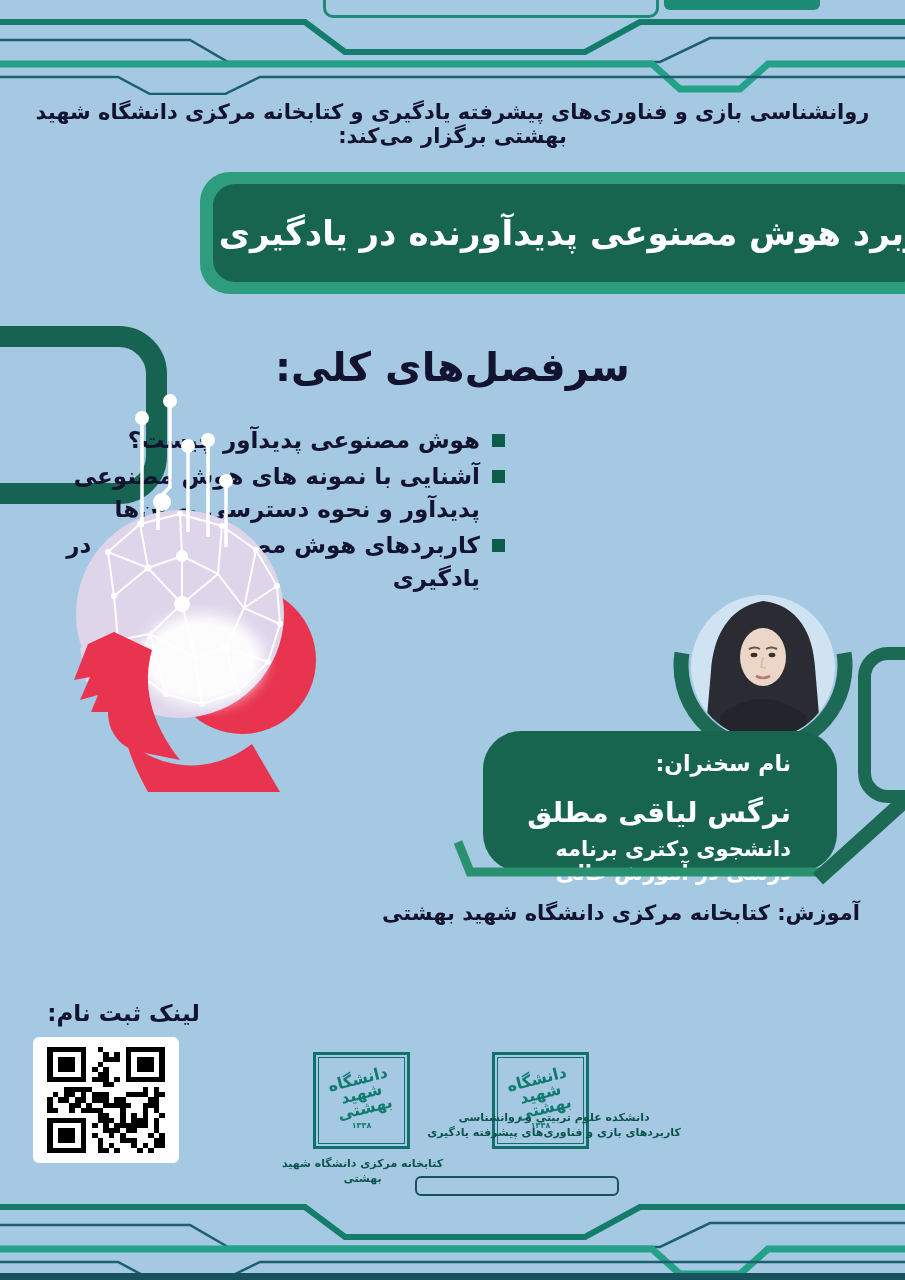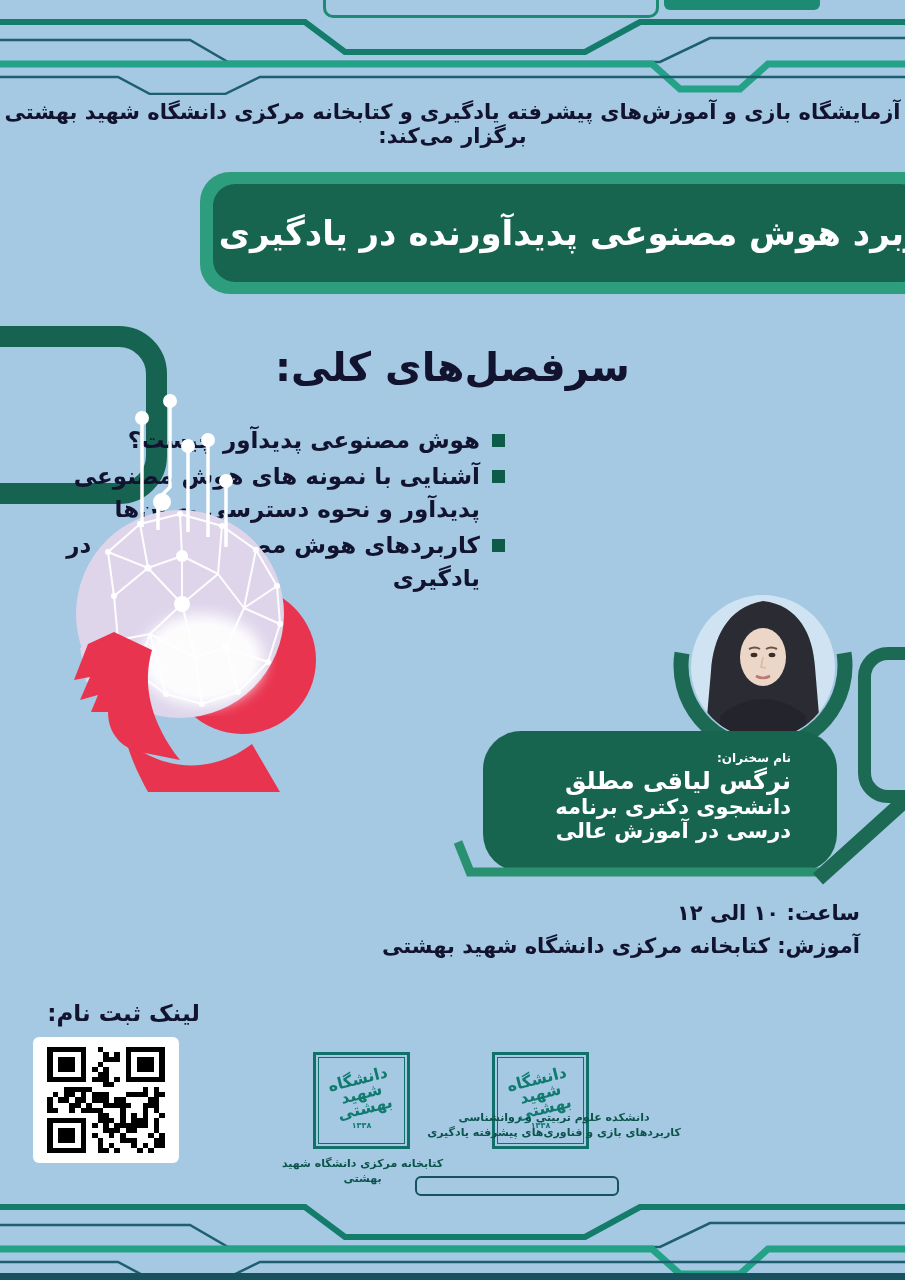--- a/index.html
+++ b/index.html
@@ -38,22 +38,22 @@
   .topic-item{display:flex;flex-direction:row;gap:12px;margin-bottom:3px;}
   .topic-bullet{flex:0 0 13px;width:13px;height:13px;background:#0d5c4a;margin-top:10px;}
   .topic-text{font-size:23px;font-weight:bold;line-height:33px;}
   
   .head-illus{top:392px;left:30px;width:310px;height:405px;}
   
   .ring-arc{top:570px;left:660px;width:206px;height:200px;}
   .portrait{top:595px;left:691px;width:144px;height:144px;border-radius:50%;overflow:hidden;}
   .speech-bubble{top:731px;left:483px;width:354px;height:141px;background:#18654f;border-radius:38px;
     color:#fff;box-sizing:border-box;padding:20px 46px 0 20px;text-align:right;}
-  .speaker-label{font-size:12px;font-weight:bold;margin-bottom:2px;}
-  .speaker-name{font-size:24px;font-weight:800;margin-bottom:0;}
+  .speaker-label{font-size:22px;font-weight:bold;margin-bottom:20px;}
+  .speaker-name{font-size:28px;font-weight:800;margin-bottom:8px;}
   .speaker-role{font-size:21px;font-weight:bold;}
   .right-rounded{top:647px;left:858px;width:120px;height:130px;
     border:13px solid #1c6a53;border-radius:30px;}
   .under-line{top:780px;left:440px;width:475px;height:130px;}
   
   .details{top:897px;left:45px;width:815px;text-align:left;direction:rtl;}
   .details{text-align:right;}
   .detail-row{font-size:21px;font-weight:bold;line-height:33px;}
   
   .reg-label{top:1000px;left:38px;width:162px;text-align:right;font-size:23px;font-weight:800;}
@@ -86,21 +86,21 @@
       <path d="M0 77 H118 L150 94 H225 L260 77 H905" fill="none" stroke="#1d5f6e" stroke-width="2.5"></path>
     </symbol>
   </svg>
 
   <svg class="deco-svg deco-top" viewBox="0 0 905 95">
     <use href="#traces"></use>
   </svg>
   <div class="tab-outline"></div>
   <div class="tab-fill"></div>
 
-  <div class="abs header-line">آزمایشگاه بازی و آموزش‌های پیشرفته یادگیری و کتابخانه مرکزی دانشگاه شهید بهشتی برگزار می‌کند:</div>
+  <div class="abs header-line">روانشناسی بازی و فناوری‌های پیشرفته یادگیری و کتابخانه مرکزی دانشگاه شهید بهشتی برگزار می‌کند:</div>
 
   <div class="abs banner-outer">
     <div class="banner-inner">
       <div class="banner-title">کاربرد هوش مصنوعی پدیدآورنده در یادگیری</div>
     </div>
   </div>
 
   <div class="abs left-bracket"></div>
 
   <div class="abs topics-heading">سرفصل‌های کلی:</div>
@@ -209,24 +209,20 @@
   </div>
 
   <div class="abs right-rounded"></div>
 
   <svg class="abs under-line" viewBox="0 0 475 130">
     <path d="M18 62 L30 92 L382 92 L468 14" fill="none" stroke="#2a9170" stroke-width="9"></path>
     <path d="M378 99 L472 14" fill="none" stroke="#1c6a53" stroke-width="15"></path>
   </svg>
 
   <div class="abs details">
-    <div class="detail-row">
-      <span>ساعت:</span>
-      <span>۱۰ الی ۱۲</span>
-    </div>
     <div class="detail-row">
       <span>آموزش:</span>
       <span>کتابخانه مرکزی دانشگاه شهید بهشتی</span>
     </div>
   </div>
 
   <div class="abs reg-label">لینک ثبت نام:</div>
   <div class="abs qr-box">
     <svg id="qr" viewBox="0 0 21 21" preserveAspectRatio="none" shape-rendering="crispEdges">
         <rect x="9" y="0" width="1" height="1" fill="#000"></rect>

